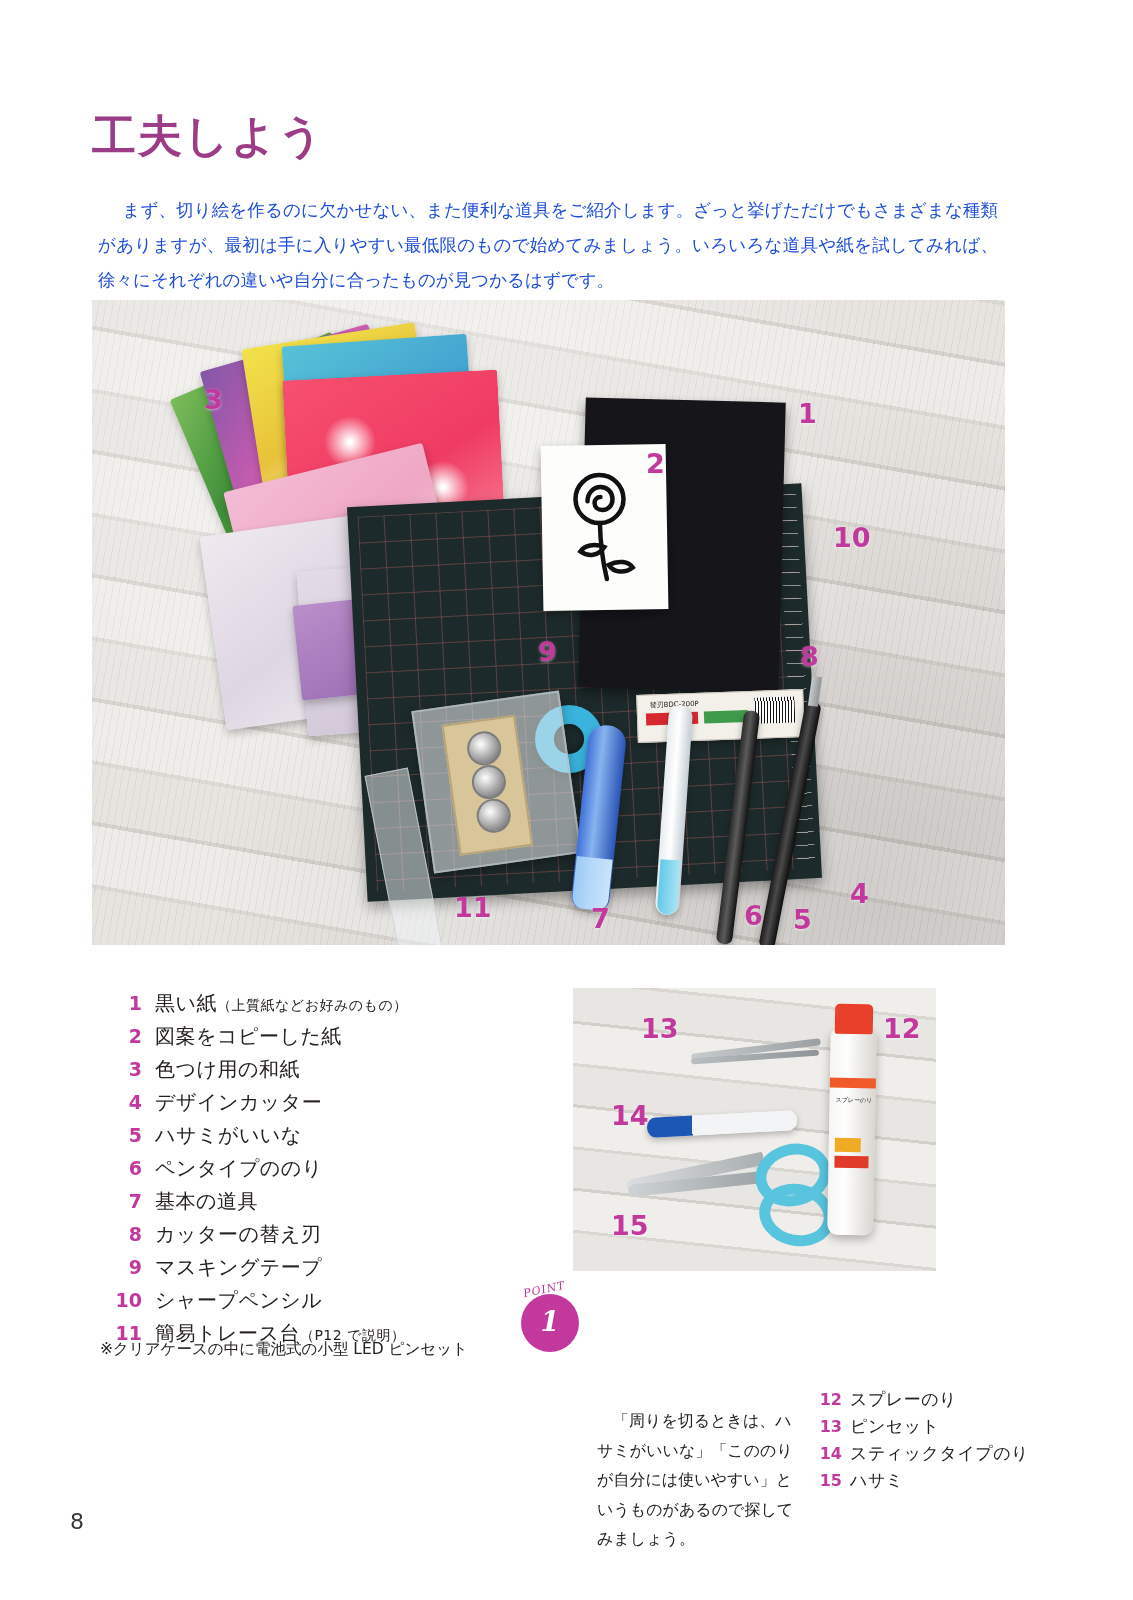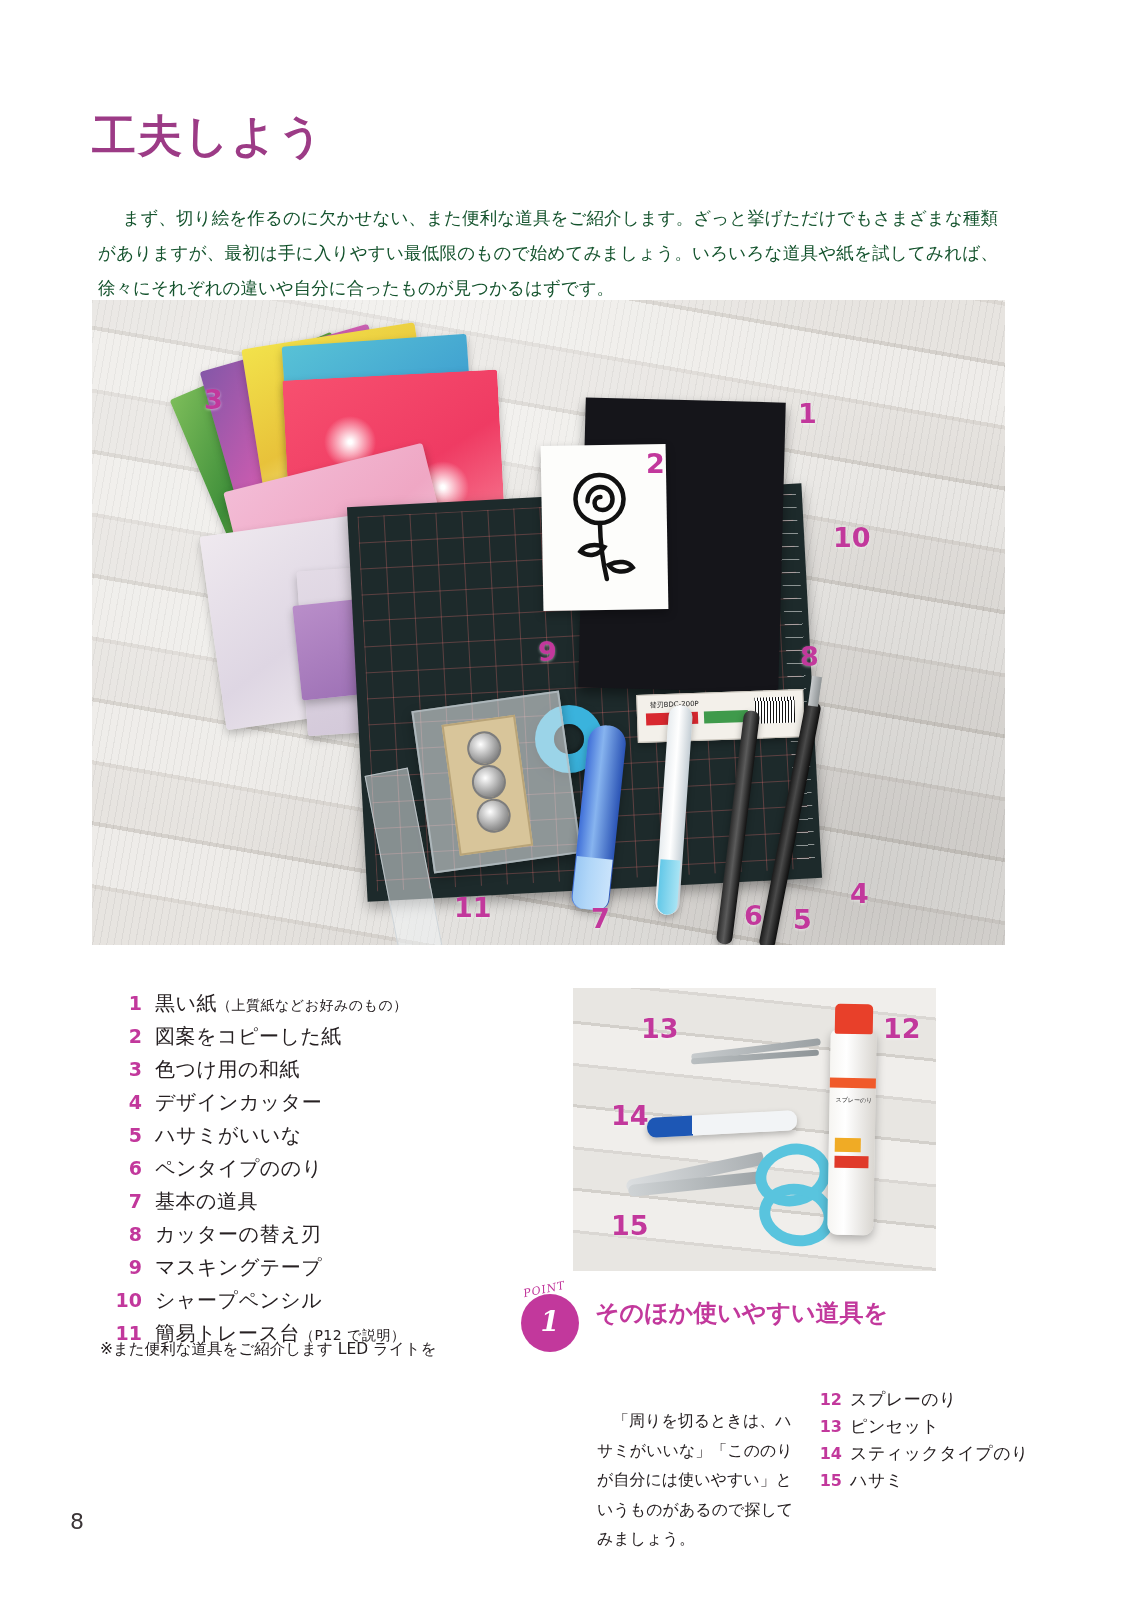--- a/index.html
+++ b/index.html
@@ -25,25 +25,25 @@
     font-weight: bold;
     color: #9c3b86;
     letter-spacing: 2px;
     font-family: "DejaVu Sans", "Liberation Sans", sans-serif;
   }
 
   
   .intro {
     position: absolute;
     left: 98px;
-    top: 156px;
+    top: 148px;
     width: 900px;
     font-size: 17.5px;
     line-height: 2.0;
-    color: #14532d;
+    color: #1d4ed8;
     text-align: justify;
     text-indent: 1.4em;
     font-family: "DejaVu Sans", "Liberation Sans", sans-serif;
     margin-top: 45px;
   }
 
   
   .photo-main {
     position: absolute;
     left: 92px;
@@ -679,21 +679,21 @@
     <span class="list-num">10</span>
     <span class="list-text"><span>シャープペンシル</span><span class="small"></span></span>
   </div>
   <div class="list-row">
     <span class="list-num">11</span>
     <span class="list-text"><span>簡易トレース台</span><span class="small">（P12 で説明）</span></span>
   </div>
 </div>
 
 <div class="note">
-  <span>※また便利な道具をご紹介します LED ライトを</span>
+  <span>※クリアケースの中に電池式の小型 LED ピンセット</span>
 </div>
 
 <div class="photo-sub">
   <div class="wood2"></div>
 
   <div class="tweezers"></div>
   <div class="tweezers2"></div>
 
   <div class="stick-glue"></div>
 
@@ -714,21 +714,20 @@
   <span class="num" style="left:68px;  top:25px">13</span>
   <span class="num" style="left:38px;  top:112px">14</span>
   <span class="num" style="left:38px;  top:222px">15</span>
 </div>
 
 <div class="point-badge">
   <span class="pt">POINT</span>
   <span class="pnum">1</span>
 </div>
 <div class="point-title">
-  <div>そのほか使いやすい道具を</div>
 </div>
 <p class="point-body">「周りを切るときは、ハサミがいいな」「こののりが自分には使いやすい」というものがあるので探してみましょう。</p>
 
 <div class="list list2">
   <div class="list-row">
     <span class="list-num">12</span>
     <span class="list-text">スプレーのり</span>
   </div>
   <div class="list-row">
     <span class="list-num">13</span>

